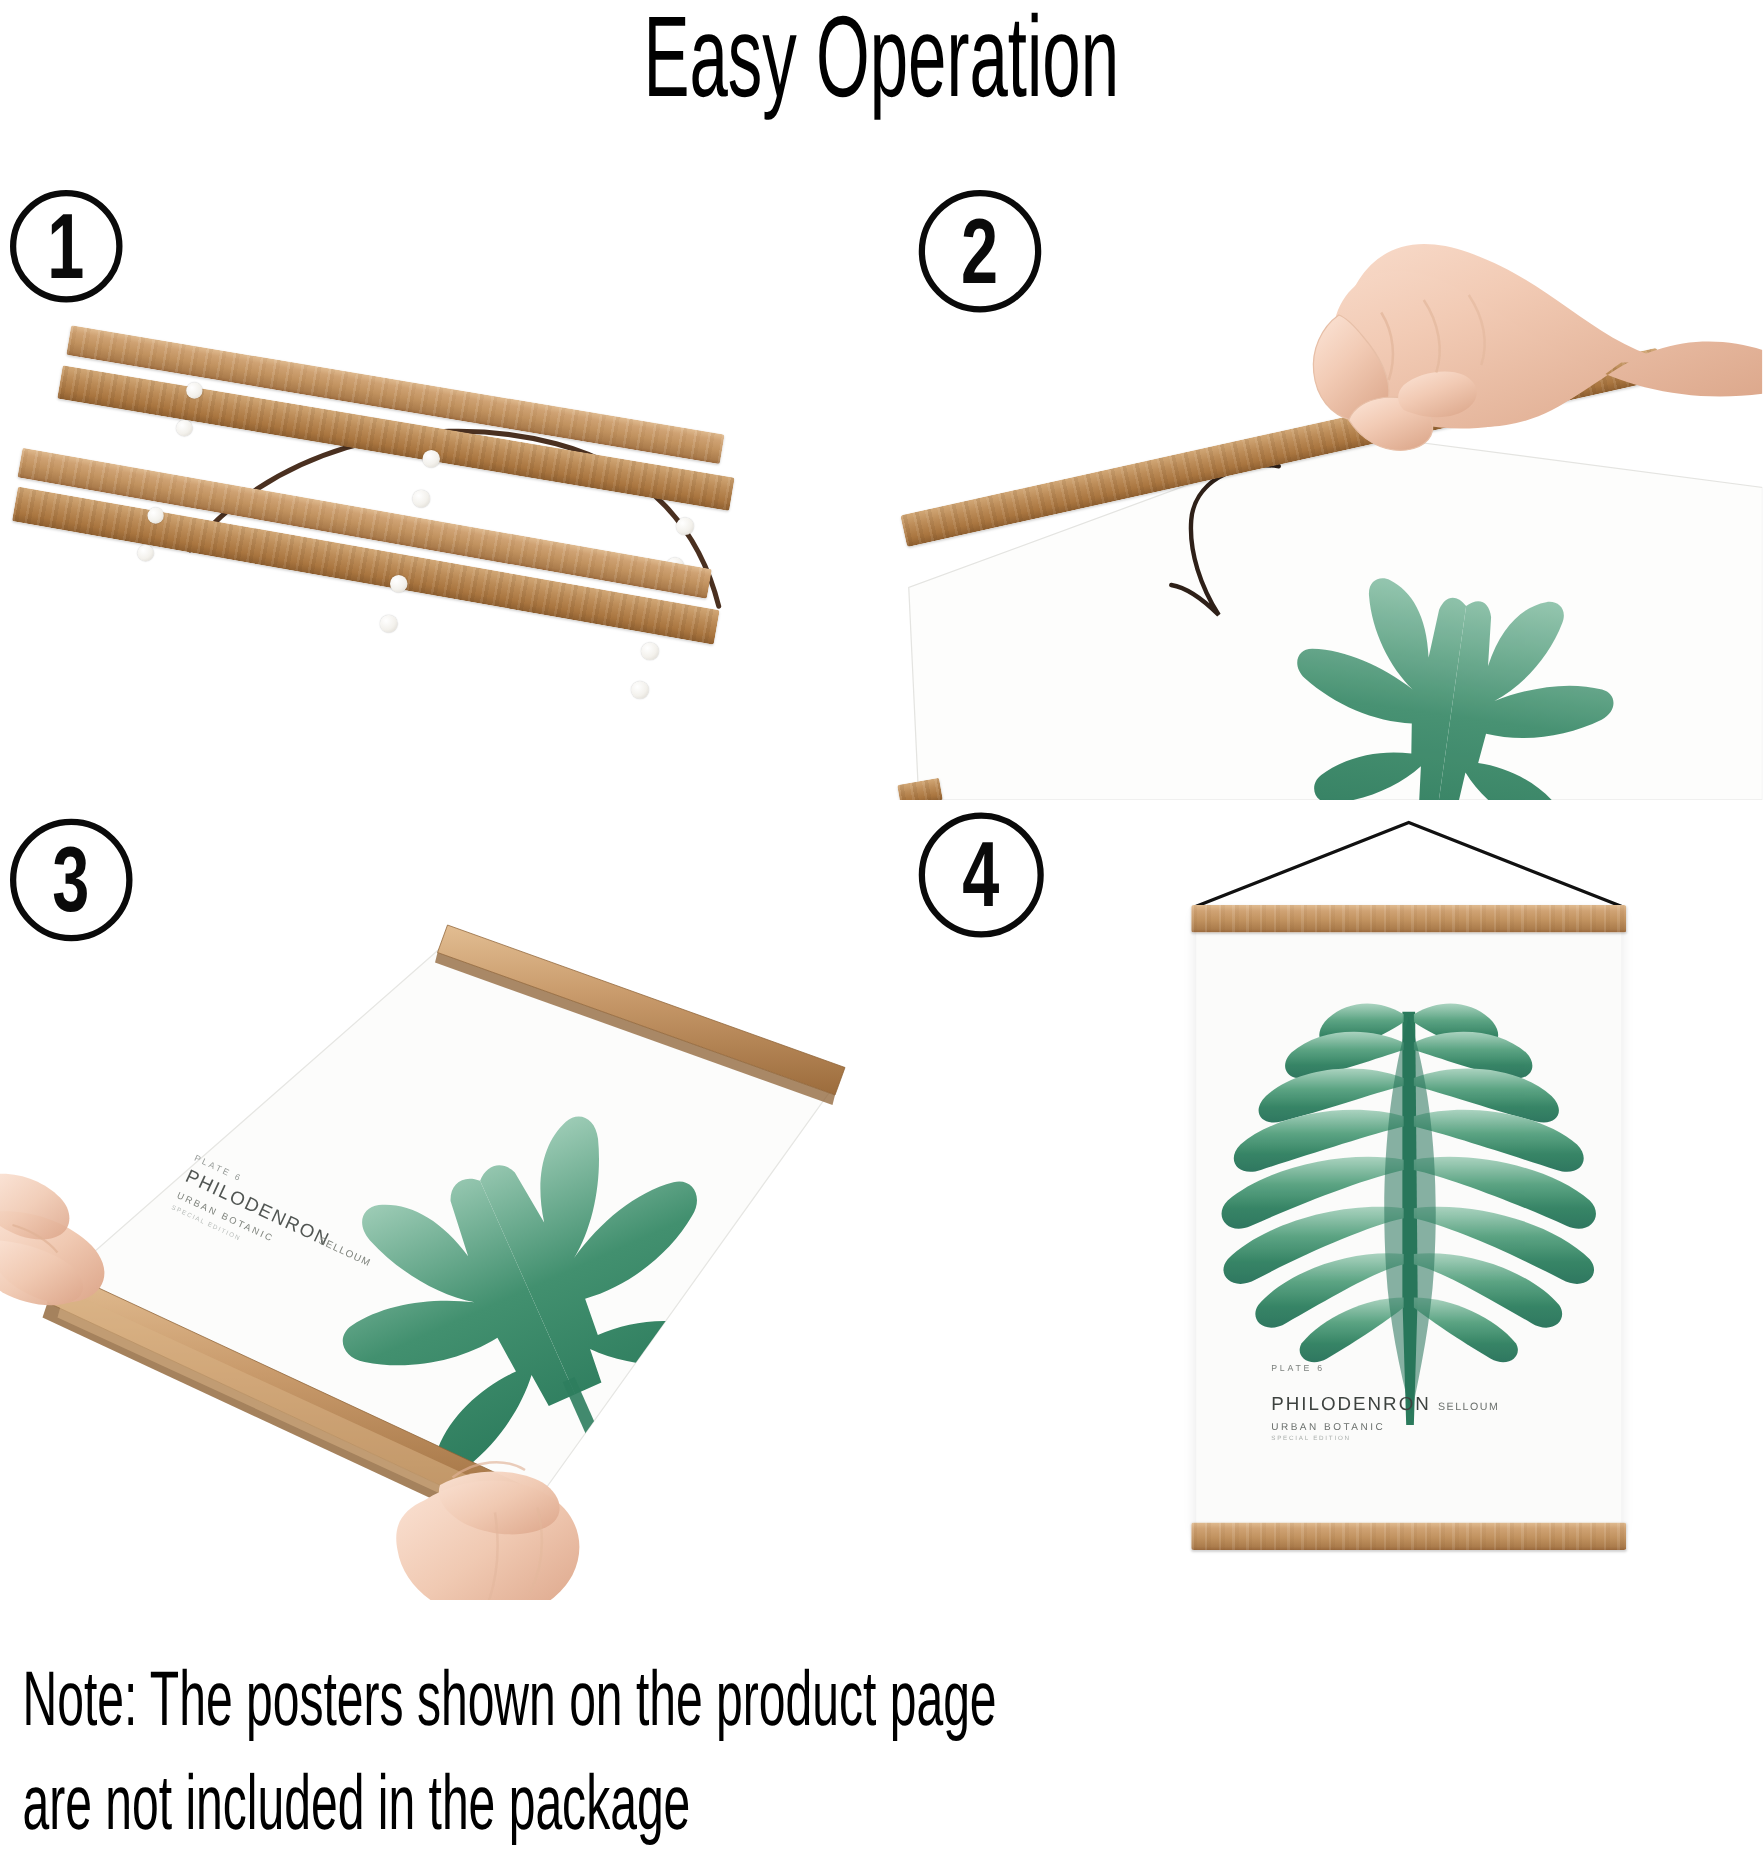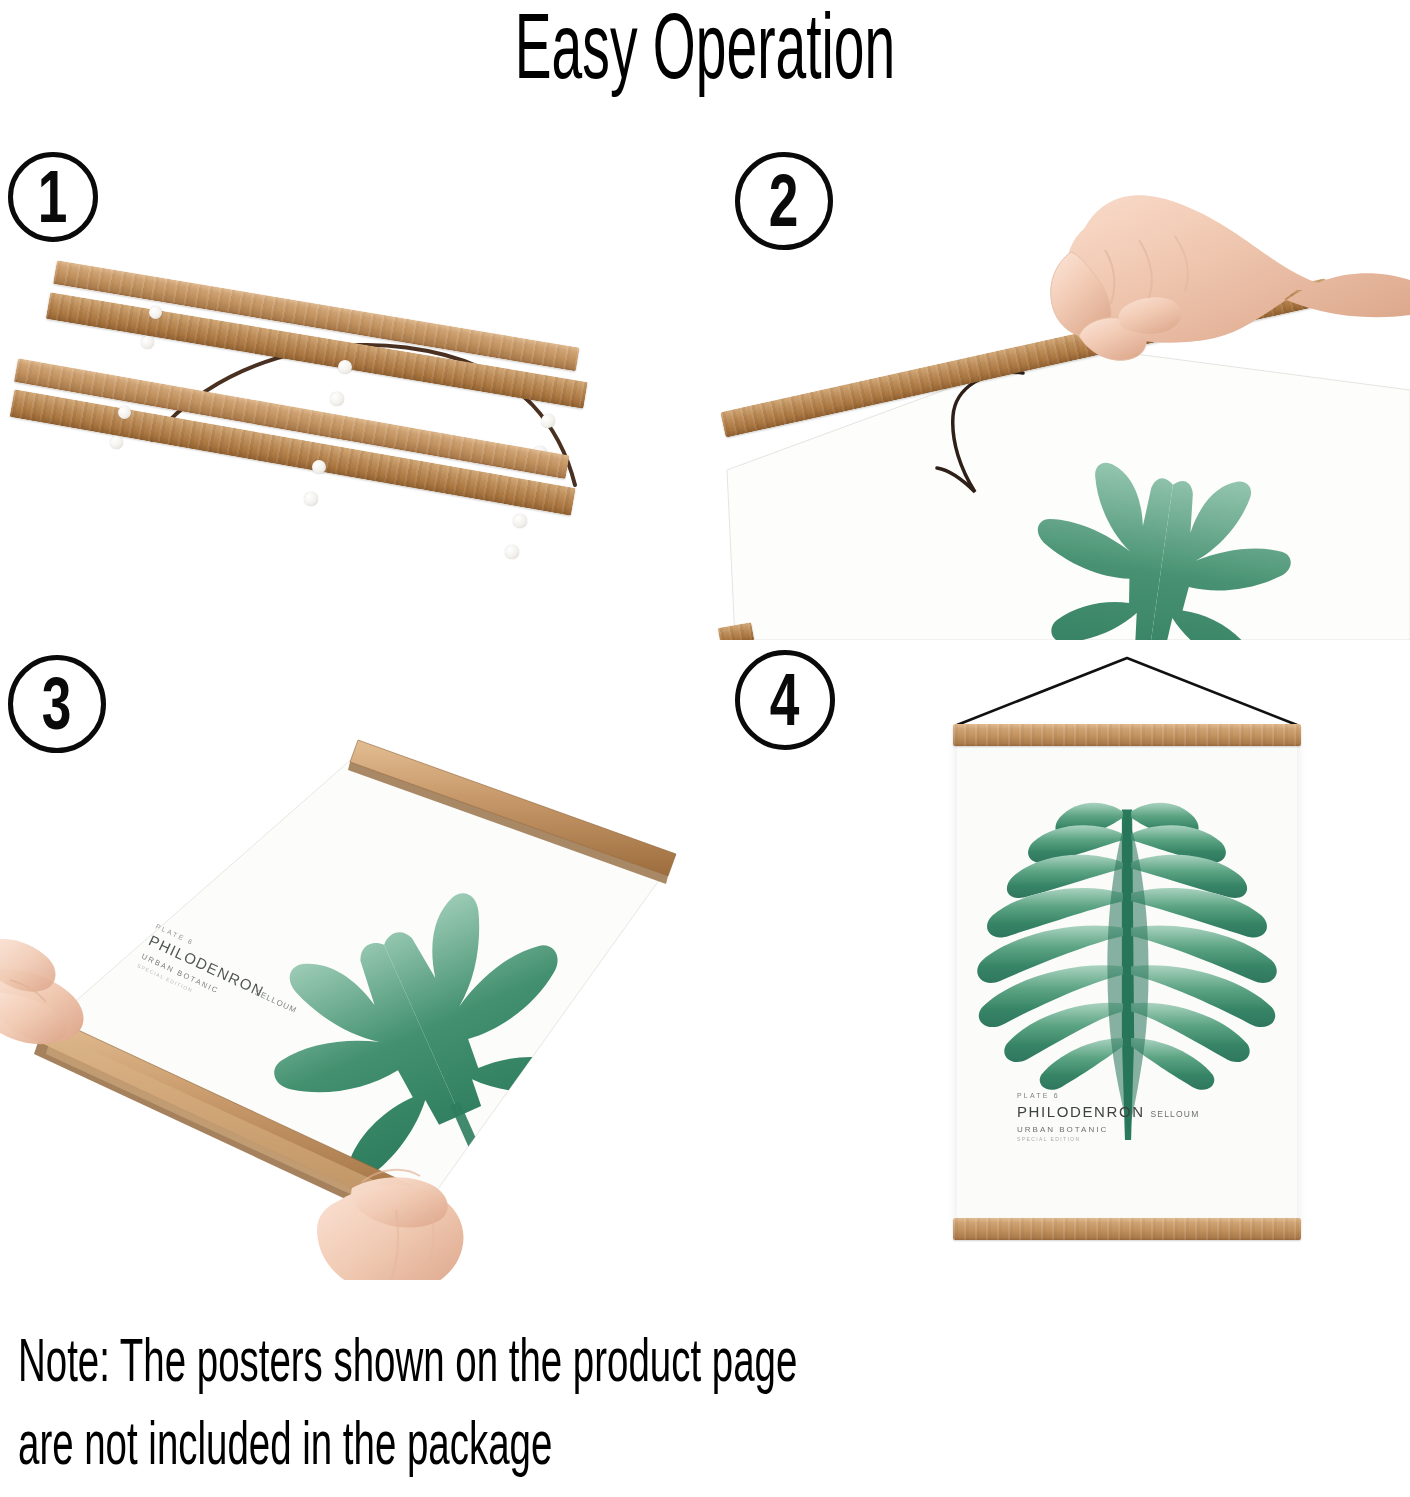--- a/index.html
+++ b/index.html
@@ -56,21 +56,21 @@
   #p3{left:0;top:640px;width:705px;height:640px;}
 
   
   #p4{left:705px;top:640px;width:705px;height:640px;}
   #p4 .poster{position:absolute;background:#fbfbfa;
               box-shadow:0 2px 10px rgba(0,0,0,0.10);}
 
   .plabel{position:absolute;color:#5a5f5c;
           font-family:"Liberation Sans","DejaVu Sans",sans-serif;}
   .plabel .l1{font-size:7px;letter-spacing:2.2px;color:#7d827f;}
-  .plabel .l2{font-size:15px;letter-spacing:1.6px;color:#3d423f;margin-top:4px;}
+  .plabel .l2{font-size:15px;letter-spacing:1.6px;color:#3d423f;margin-top:16px;}
   .plabel .l2 em{font-style:normal;font-size:8.5px;letter-spacing:1.2px;color:#6b706d;}
   .plabel .l3{font-size:8px;letter-spacing:2px;color:#6b706d;margin-top:5px;}
   .plabel .l4{font-size:5px;letter-spacing:1.4px;color:#a9aeab;margin-top:2px;}
 
   
   #note{position:absolute;left:18px;top:1318px;width:1392px;color:#000;
         font-size:62px;line-height:83px;font-weight:400;
         font-family:"Liberation Sans","DejaVu Sans",sans-serif;
         transform:scaleX(0.62);transform-origin:0 0;white-space:nowrap;}
   #note div{white-space:nowrap;}

